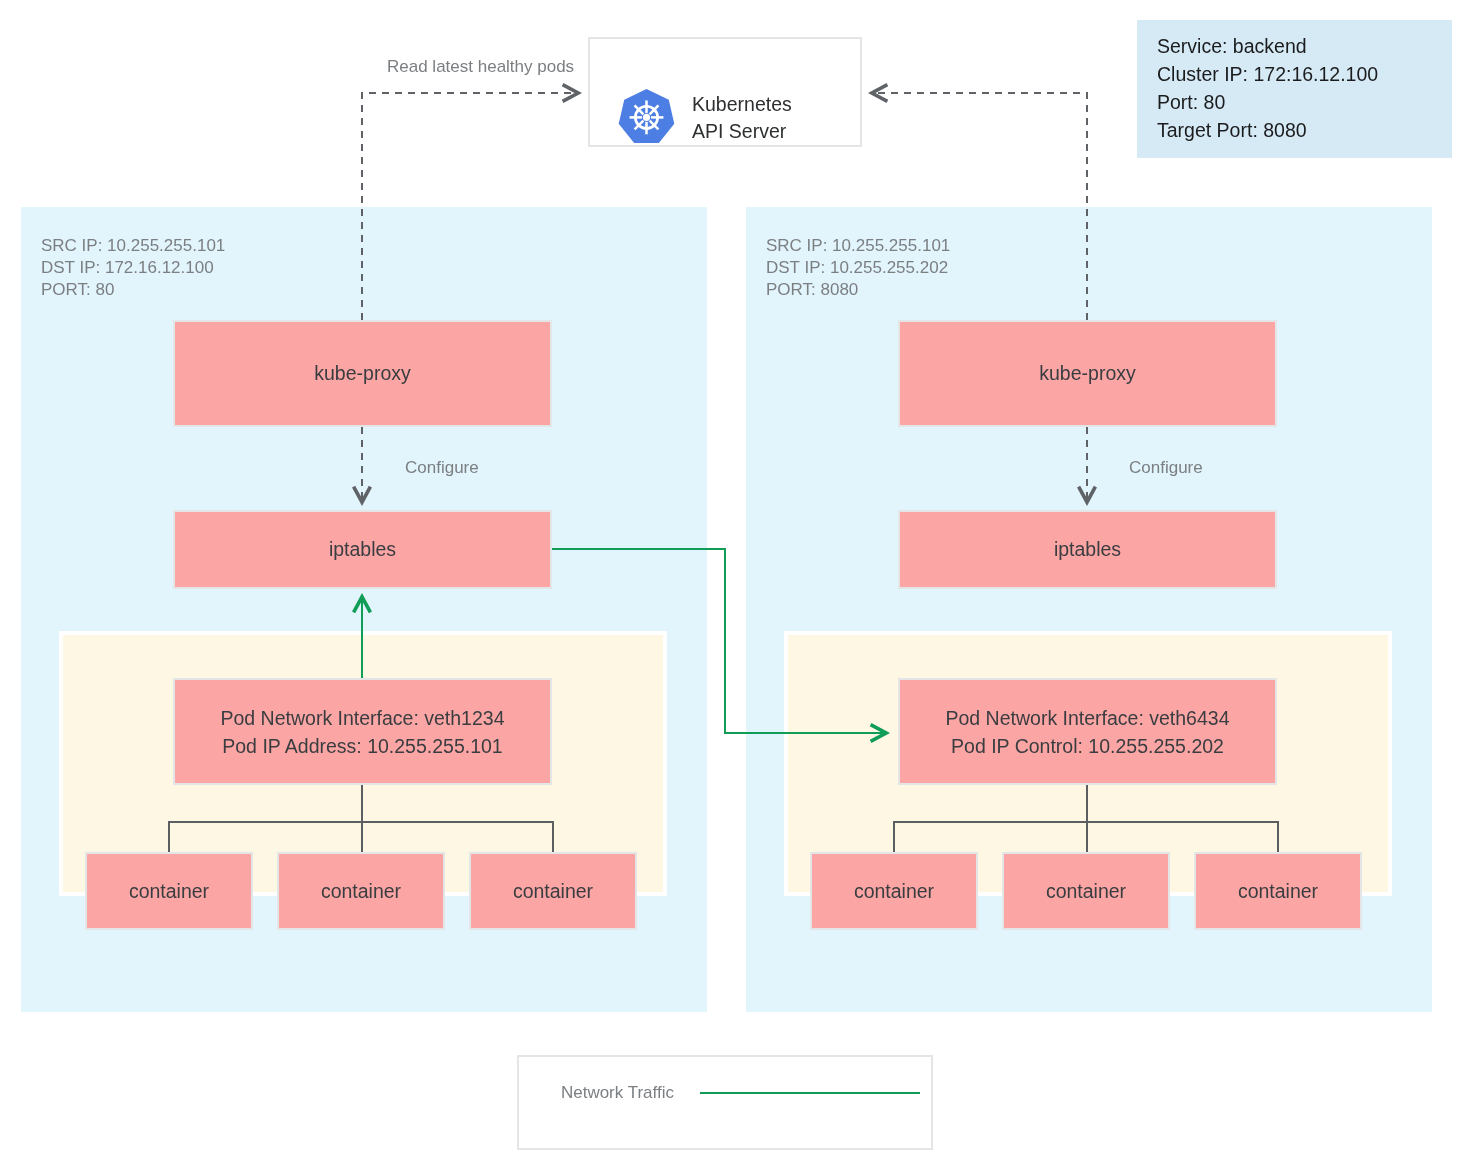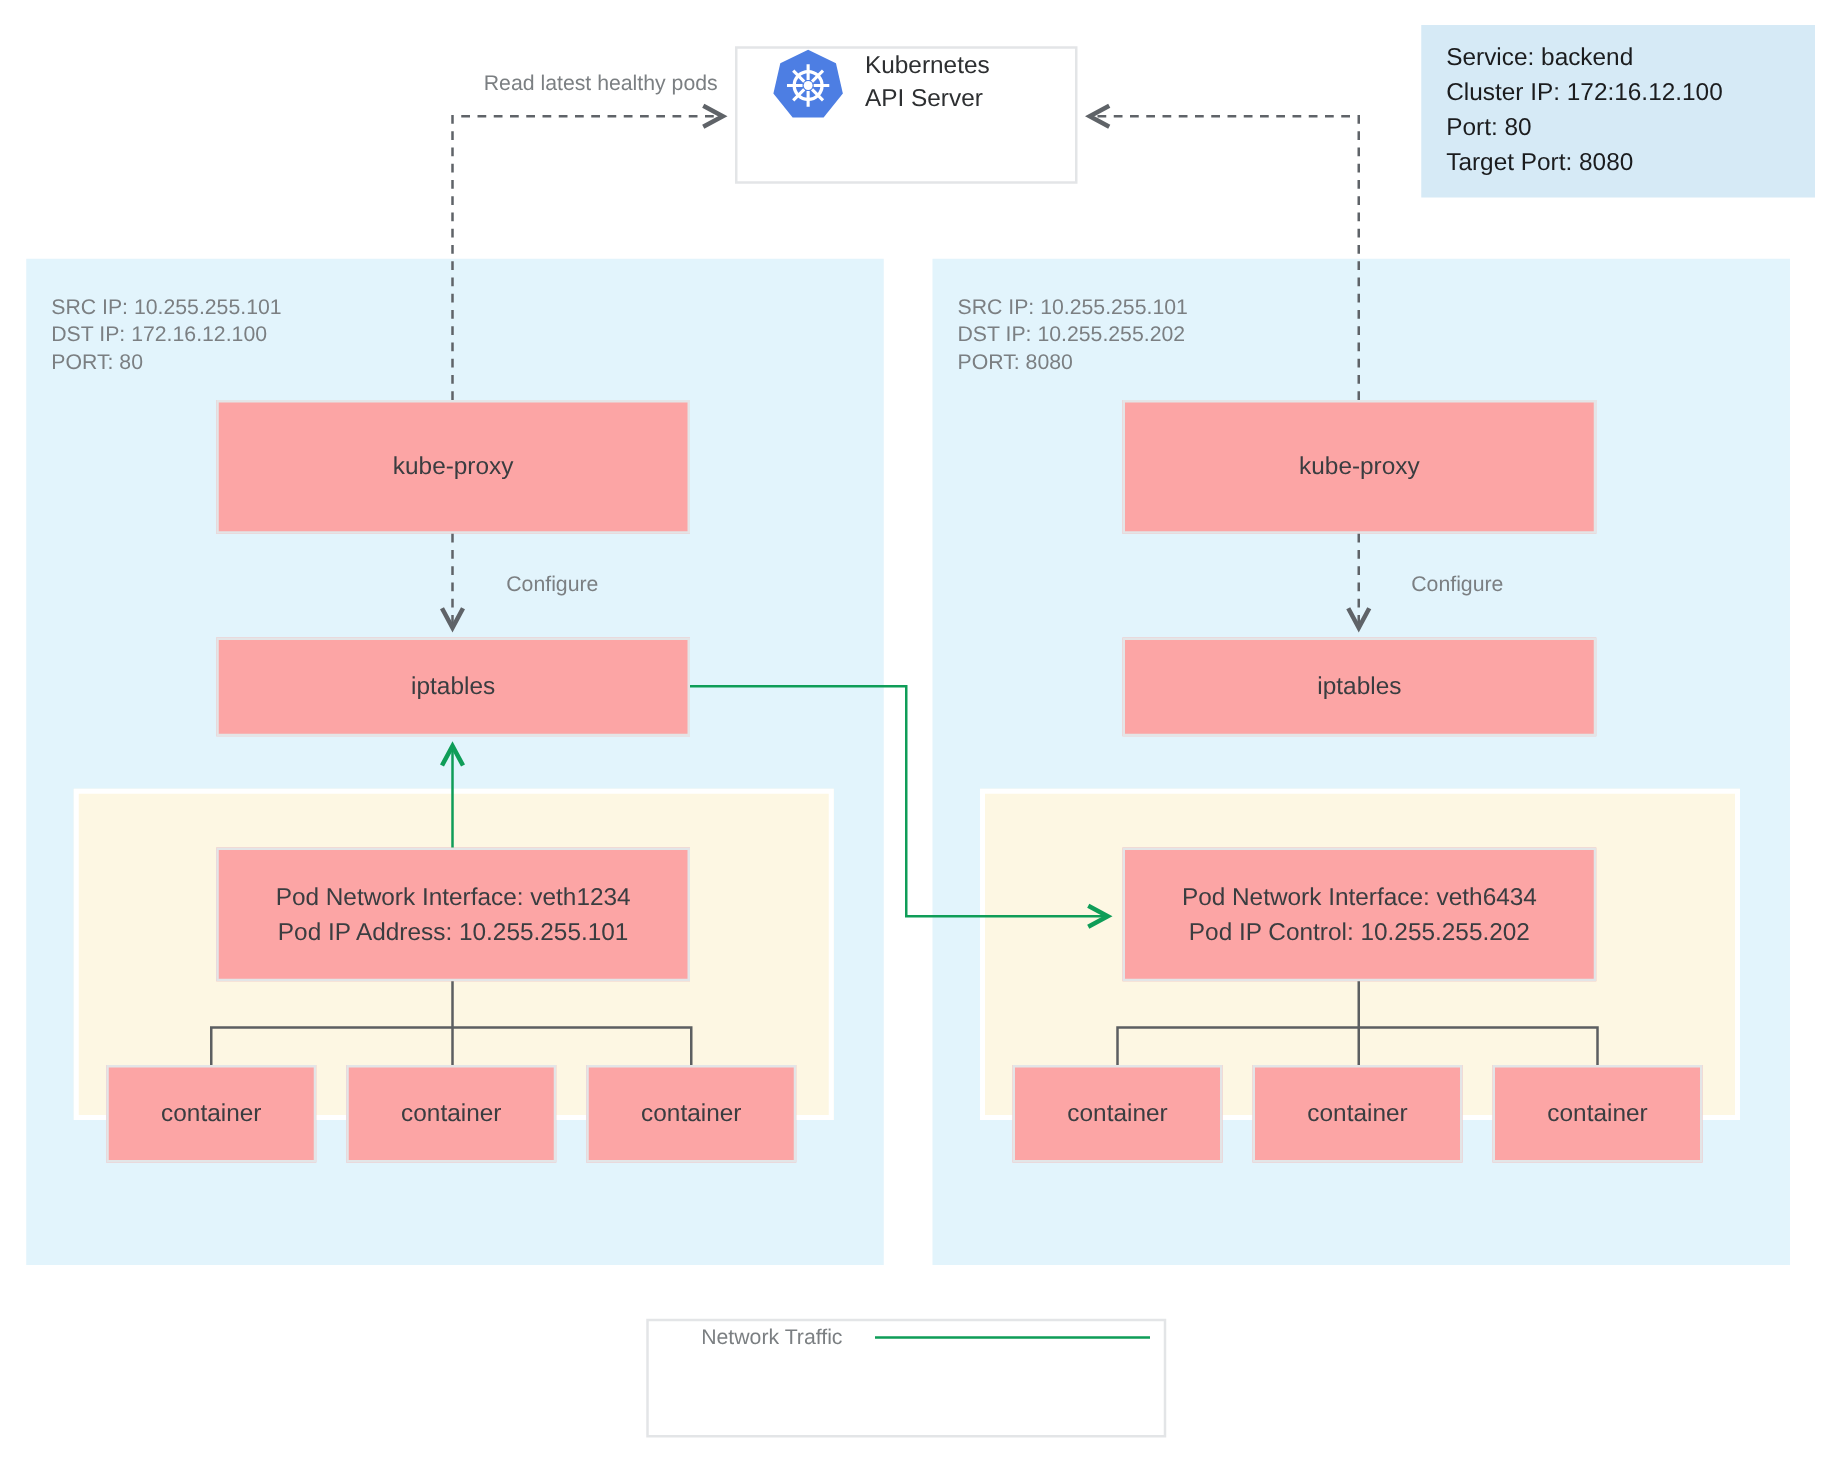--- a/index.html
+++ b/index.html
@@ -22,21 +22,21 @@
     z-index: 5;
   }
   
   .apiserver {
     position: absolute;
     left: 588px; top: 37px;
     width: 274px; height: 110px;
     background: #ffffff;
     border: 2px solid #e3e5e7;
     display: flex;
-    align-items: flex-start;
+    align-items: flex-end;
     padding-left: 28px;
     gap: 17px;
     z-index: 4;
   }
   .api-title {
     font-size: 19.5px;
     line-height: 27px;
     color: #2d2f31;
   }
   .service-card {
@@ -112,20 +112,21 @@
   .lbl-read { left: 360px; top: 57px; }
   .lbl-conf-left  { left: 378px; top: 458px; }
   .lbl-conf-right { left: 1102px; top: 458px; }
   
   .legend {
     position: absolute;
     left: 517px; top: 1055px;
     width: 416px; height: 95px;
     background: #ffffff;
     border: 2px solid #e3e5e7;
+    padding-top: 23px;
     z-index: 4;
   }
   .legend-row {
     display: flex;
     align-items: center;
     height: 25px;
   }
   .legend-label {
     width: 155px;
     text-align: right;

